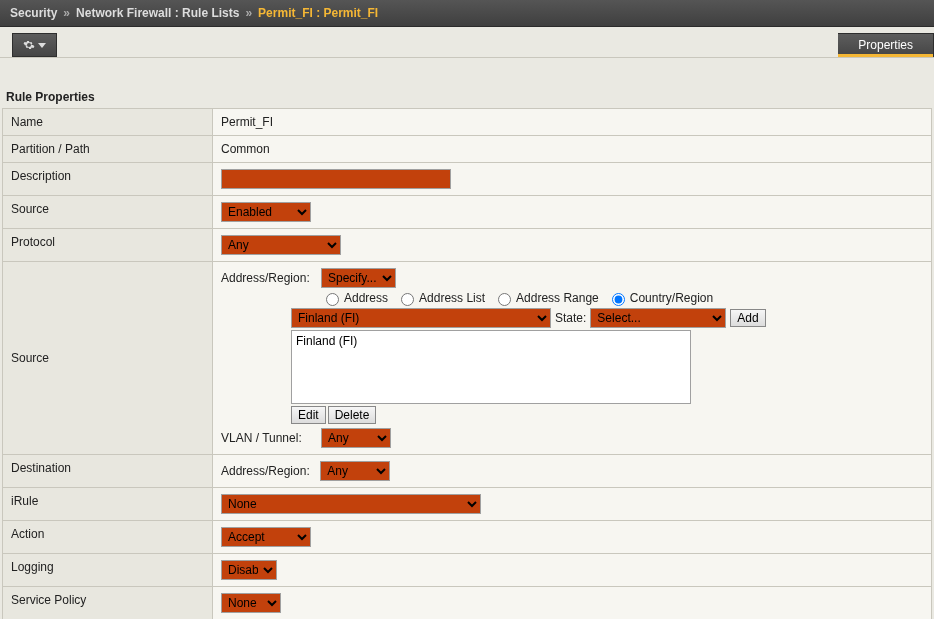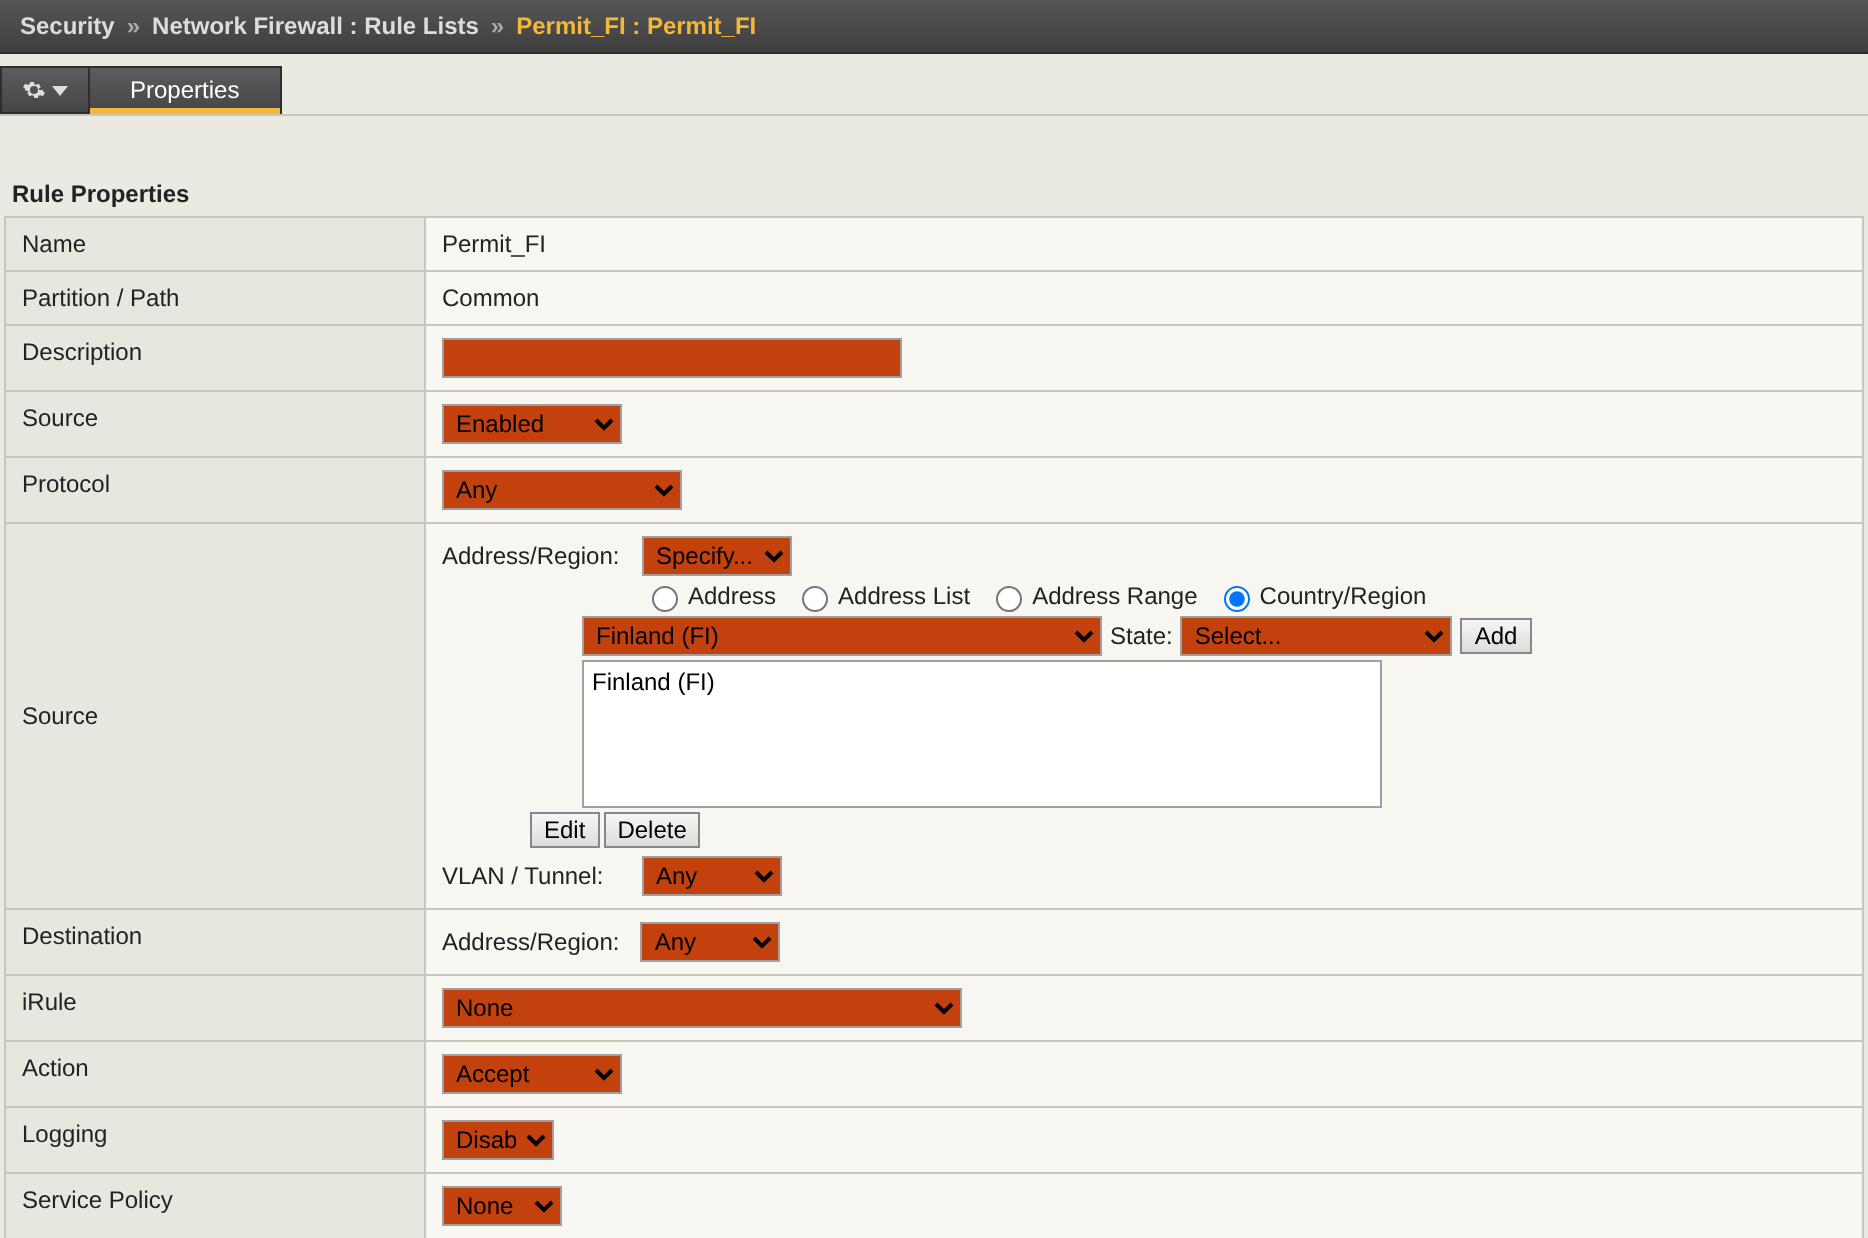--- a/index.html
+++ b/index.html
@@ -25,21 +25,22 @@
     gap: 6px;
   }
   .breadcrumb-bar .sep { color: #aaa; }
   .breadcrumb-bar .active { color: #f5b735; }
   
   .toolbar-row {
     background: #eae9e2;
     display: flex;
     align-items: stretch;
     border-bottom: 1px solid #c9c7bd;
-    padding-left: 0;
+    padding-left: 12px;
+    justify-content: space-between;
   }
   .gear-box {
     background: linear-gradient(#5d5d5d, #454545);
     color: #eee;
     height: 24px;
     margin-top: 6px;
     padding: 0 10px;
     display: flex;
     align-items: center;
     gap: 3px;
@@ -128,21 +129,21 @@
     overflow-y: scroll;
     font-size: 12px;
     resize: none;
   }
   .small-btn {
     border: 1px solid #888;
     background: linear-gradient(#f6f6f6, #dcdcdc);
     padding: 1px 6px;
     cursor: pointer;
   }
-  .btn-row { margin-left: 44px; display: flex; gap: 2px; }
+  .btn-row { margin-left: 70px; display: flex; gap: 2px; }
   .label-inline { width: 96px; display: inline-block; }
 </style>
 </head>
 <body>
 
 <div class="breadcrumb-bar">
   <span>Security</span>
   <span class="sep">»</span>
   <span>Network Firewall : Rule Lists</span>
   <span class="sep">»</span>

